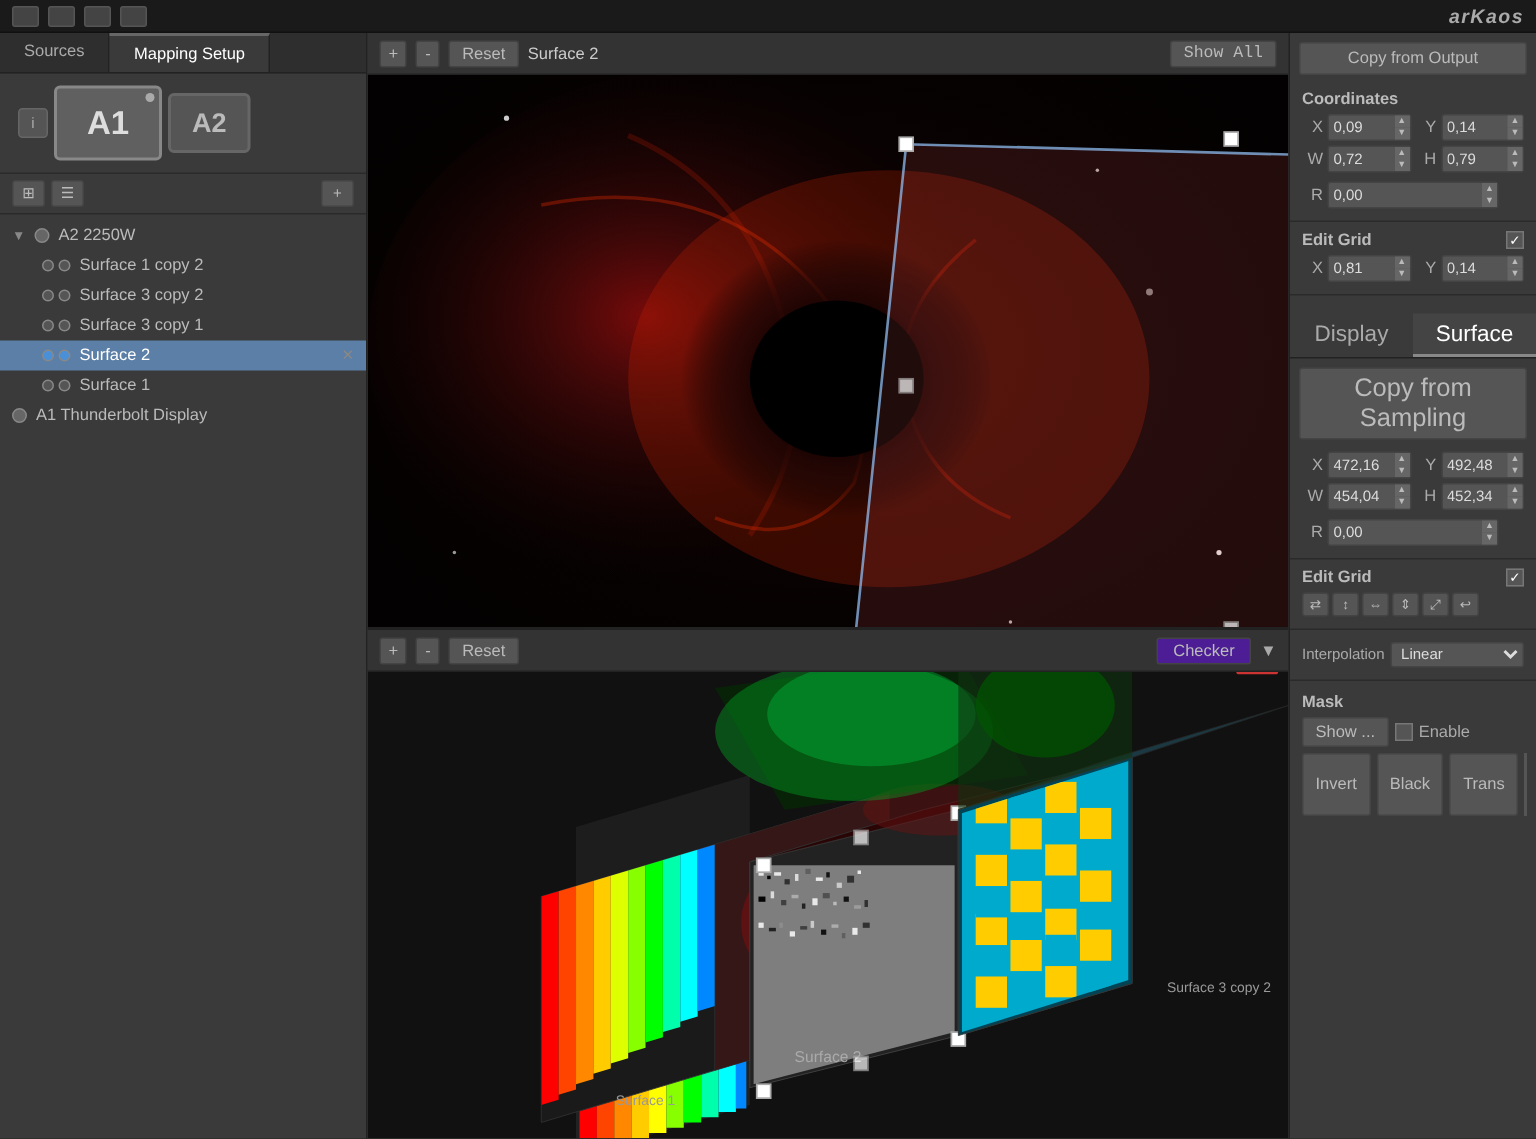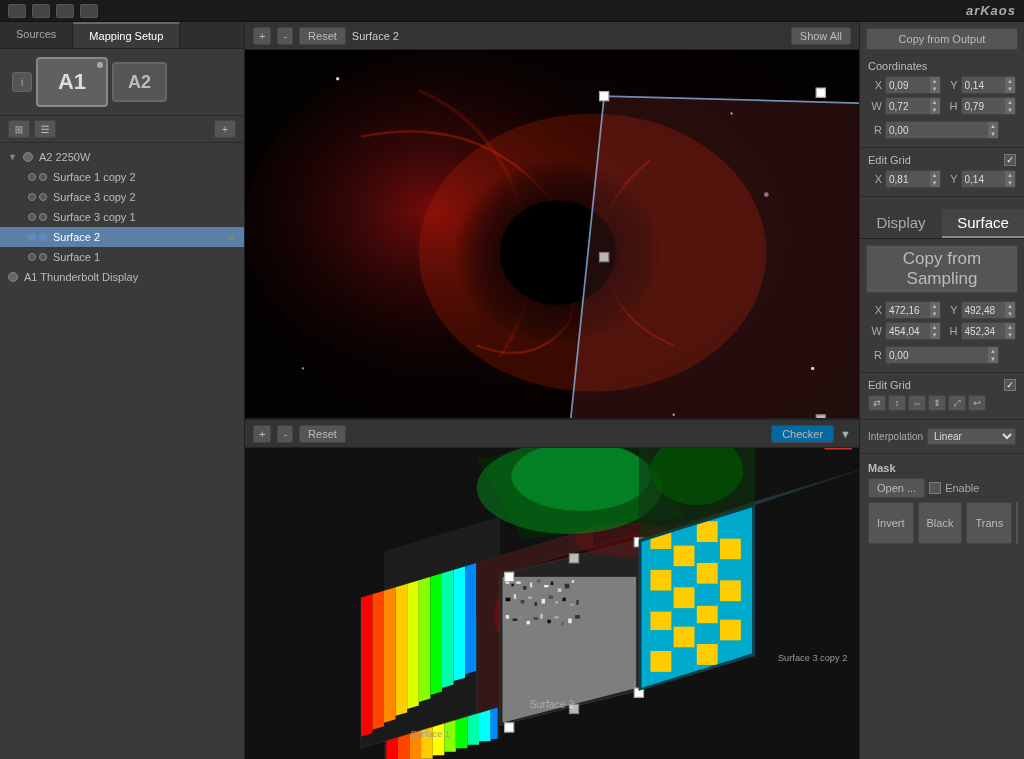--- a/index.html
+++ b/index.html
@@ -243,20 +243,21 @@
     .vp-title { color: #ccc; font-size: 11px; }
     .vp-spacer { flex: 1; }
     .vp-show-all {
       padding: 2px 8px;
       background: #555;
       border: 1px solid #444;
       border-radius: 2px;
       color: #bbb;
       cursor: pointer;
       font-size: 11px;
+      font-family: Liberation Mono, monospace;
     }
     .viewport-top {
       height: 370px;
       position: relative;
       border-bottom: 2px solid #222;
       overflow: hidden;
     }
     .viewport-bottom {
       flex: 1;
       position: relative;
@@ -268,21 +269,21 @@
       display: flex;
       align-items: center;
       padding: 4px 8px;
       gap: 6px;
       background: #333;
       border-bottom: 1px solid #222;
       height: 28px;
     }
     .checker-btn {
       padding: 2px 10px;
-      background: #0369a1;
+      background: #4c1d95;
       border: 1px solid #444;
       border-radius: 2px;
       color: #bbb;
       cursor: pointer;
       font-size: 11px;
     }
 
     
     .right-panel {
       width: 165px;
@@ -302,21 +303,21 @@
       color: #bbb;
       cursor: pointer;
       font-size: 11px;
       text-align: center;
     }
 
     .section-label {
       font-size: 11px;
       color: #bbb;
       padding: 4px 8px 2px;
-      font-weight: normal;
+      font-weight: bold;
     }
 
     .coord-grid {
       display: grid;
       grid-template-columns: 14px 1fr 14px 1fr;
       gap: 3px;
       padding: 2px 8px 4px;
       align-items: center;
     }
     .coord-label {
@@ -1014,21 +1015,21 @@
       <select class="interp-select">
         <option>Linear</option>
       </select>
     </div>
 
     <div class="divider"></div>
 
     <div class="mask-section">
       <div class="mask-label">Mask</div>
       <div class="mask-btns">
-        <button class="mask-btn">Open ...</button>
+        <button class="mask-btn">Show ...</button>
         <div class="mask-enable">
           <div class="mask-enable-check"></div>
           <span>Enable</span>
         </div>
       </div>
       <div class="mask-row2">
         <button class="mask-btn">Invert</button>
         <button class="mask-btn">Black</button>
         <button class="mask-btn">Trans</button>
         <div class="mask-preview"></div>

